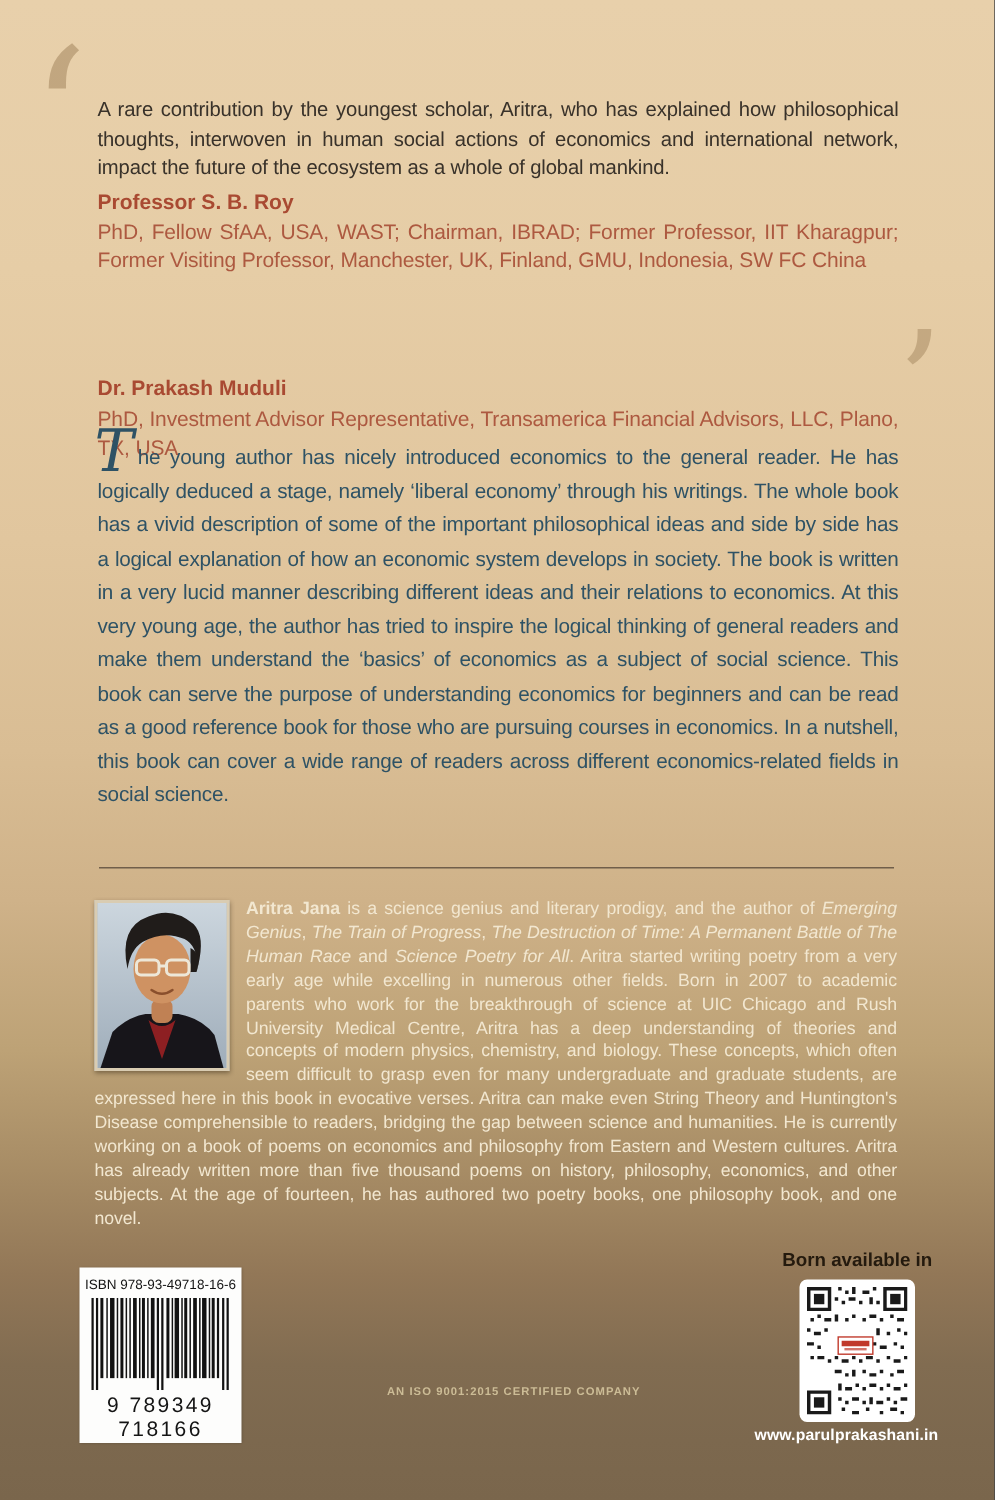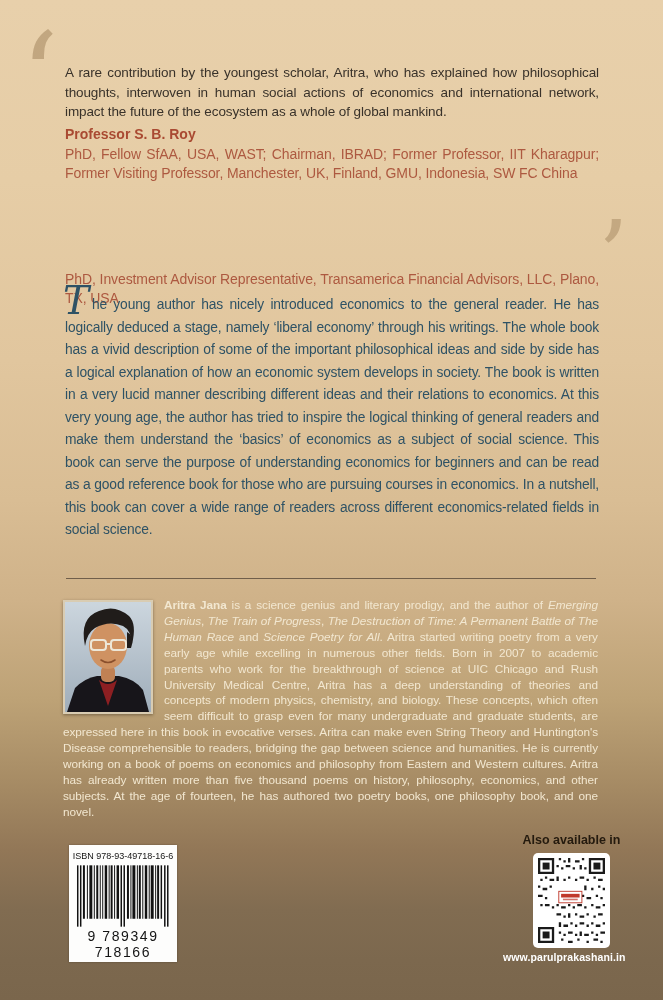--- a/index.html
+++ b/index.html
@@ -58,21 +58,21 @@
   .photo{
     float:left;width:86px;height:110px;
     margin:2px 11px 5px 0;
     border:2px solid #d9ccb2;
     box-shadow:0 1px 3px rgba(40,28,14,.45);
     background:#b9c5cf;
   }
   .isbn-box{
     left:53px;top:845px;width:108px;height:117px;
     background:#fdfdfc;box-shadow:0 0 2px rgba(0,0,0,.3);
-    text-align:center;padding-top:6px;box-sizing:border-box;margin-left:16px;
+    text-align:center;padding-top:6px;box-sizing:border-box;
   }
   .isbn-label{font-size:9px;letter-spacing:0;color:#141414;font-weight:400;}
   .barcode{display:block;margin:4px auto 0 auto;}
   .isbn-digits{font-size:14px;letter-spacing:1.6px;color:#141414;margin-top:1px;}
   .publisher-block{left:175px;top:920px;width:335px;text-align:center;}
   .publisher-name{
     font-family:"Liberation Serif",serif;
     font-variant:small-caps;
     font-size:21px;letter-spacing:2.2px;
     color:#ddcfa7;
@@ -101,20 +101,21 @@
 
 <div class="cover">
 
   <div class="abs quote-mark quote-open">‘</div>
   <div class="abs quote-mark quote-close">’</div>
 
   <div class="abs endors-name" style="top:126px">Professor S. B. Roy</div>
   <div class="abs endors-text" style="top:63px">A rare contribution by the youngest scholar, Aritra, who has explained how philosophical thoughts, interwoven in human social actions of economics and international network, impact the future of the ecosystem as a whole of global mankind.</div>
   <div class="abs endors-creds" style="top:145px">PhD, Fellow SfAA, USA, WAST; Chairman, IBRAD; Former Professor, IIT Kharagpur; Former Visiting Professor, Manchester, UK, Finland, GMU, Indonesia, SW FC China</div>
 
+  <div class="abs endors-name" style="top:250px">Dr. Prakash Muduli</div>
   <div class="abs endors-creds" style="top:270px">PhD, Investment Advisor Representative, Transamerica Financial Advisors, LLC, Plano, TX, USA</div>
 
   <div class="abs synopsis"><span class="drop-t">T</span><span>he young author has nicely introduced economics to the general reader. He has logically deduced a stage, namely ‘liberal economy’ through his writings. The whole book has a vivid description of some of the important philosophical ideas and side by side has a logical explanation of how an economic system develops in society. The book is written in a very lucid manner describing different ideas and their relations to economics. At this very young age, the author has tried to inspire the logical thinking of general readers and make them understand the ‘basics’ of economics as a subject of social science. This book can serve the purpose of understanding economics for beginners and can be read as a good reference book for those who are pursuing courses in economics. In a nutshell, this book can cover a wide range of readers across different economics-related fields in social science.</span></div>
 
   <div class="abs divider"></div>
 
   <div class="abs bio">
     <svg class="photo" viewBox="0 0 86 110" preserveAspectRatio="none" style="float:left;">
       <defs>
         <linearGradient id="pbg" x1="0" y1="0" x2="0" y2="1">
@@ -176,23 +177,24 @@
         <rect x="82" y="0" width="2" height="54"></rect>
           <rect x="85.5" y="0" width="1.5" height="54"></rect>
         <rect x="89" y="0" width="1.5" height="62"></rect>
           <rect x="92" y="0" width="1.5" height="62"></rect>
       </g>
     </svg>
     <div class="isbn-digits">9 789349 718166</div>
   </div>
 
   <div class="abs publisher-block">
+    <div class="publisher-cert">AN ISO 9001:2015 CERTIFIED COMPANY</div>
   </div>
 
-  <div class="abs also-available">Also available in</div>
+  <div class="abs also-available">Born available in</div>
   <div class="abs qr-box">
     <svg width="67" height="85" viewBox="0 0 29 37" preserveAspectRatio="none">
       <g fill="#1a1a1a">
 
         <path d="M0 0 h7 v7 h-7 z M1 1 v5 h5 v-5 z" fill-rule="evenodd"></path>
         <rect x="2" y="2" width="3" height="3"></rect>
         <path d="M22 0 h7 v7 h-7 z M23 1 v5 h5 v-5 z" fill-rule="evenodd"></path>
         <rect x="24" y="2" width="3" height="3"></rect>
         <path d="M0 30 h7 v7 h-7 z M1 31 v5 h5 v-5 z" fill-rule="evenodd"></path>
         <rect x="2" y="32" width="3" height="3"></rect>

